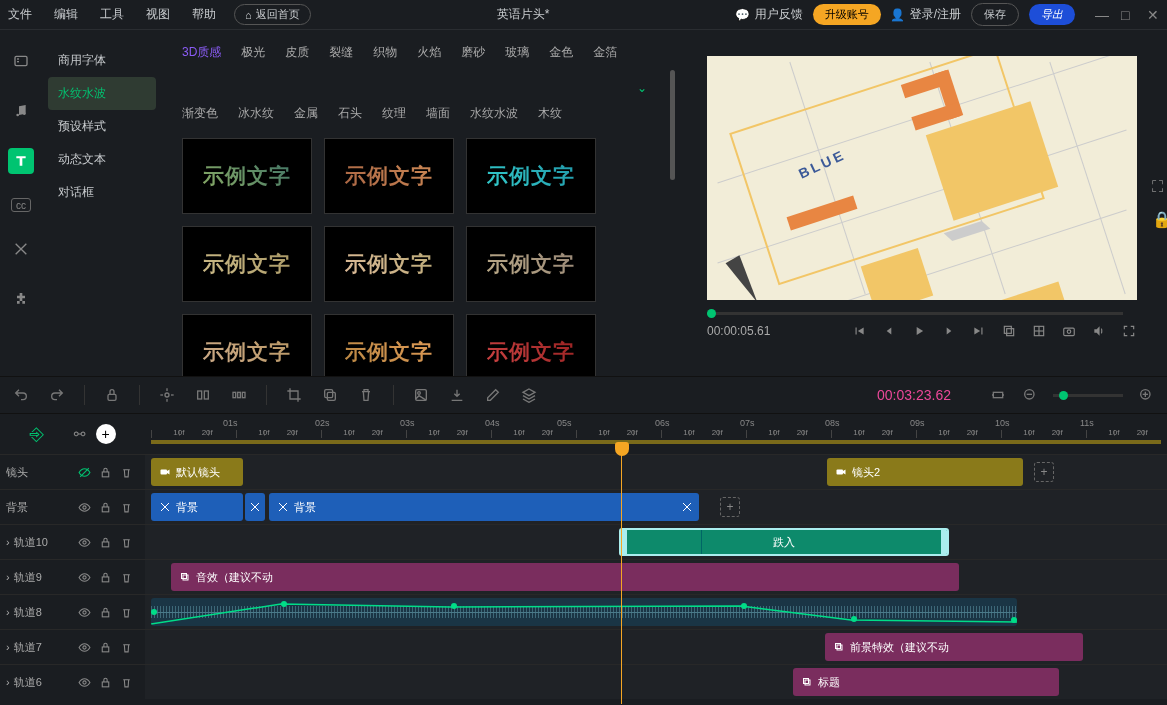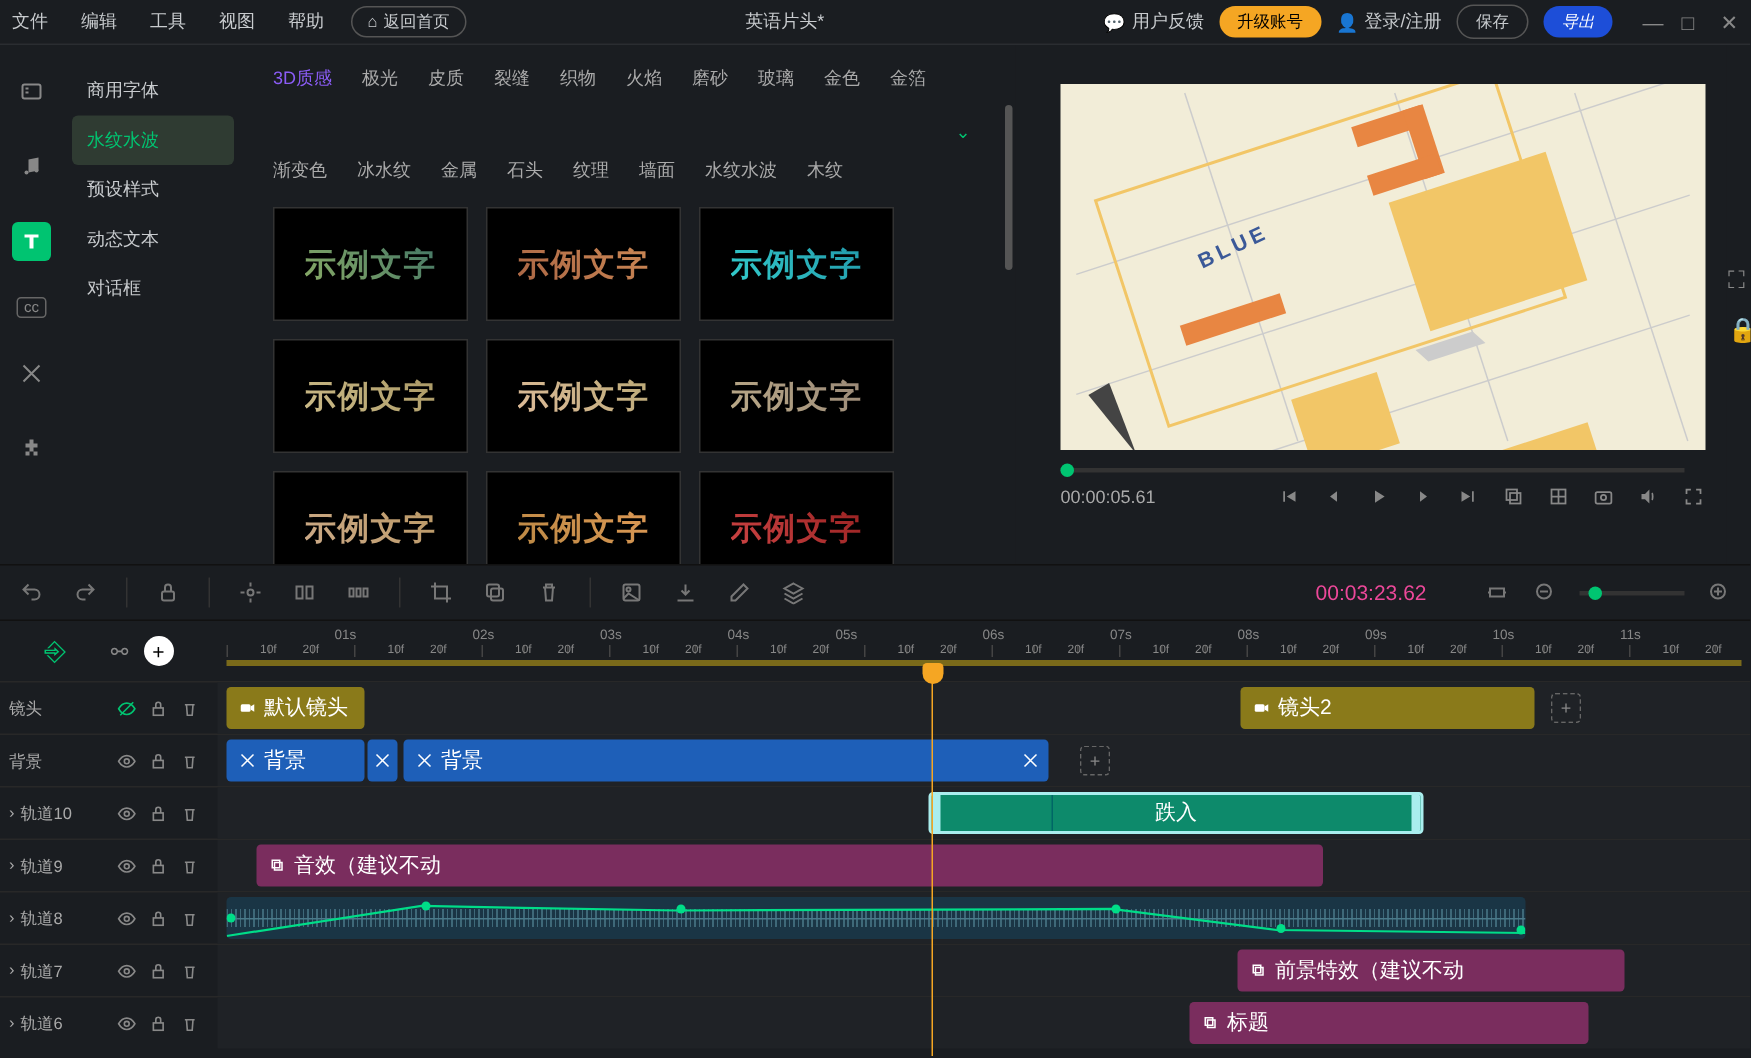--- a/index.html
+++ b/index.html
@@ -74,21 +74,21 @@
 .range-bar { position: absolute; top: 26px; left: 6px; right: 6px; height: 4px; background: #7a6a1a; }
 .playhead { position: absolute; top: 28px; width: 14px; height: 14px; background: #f5a623; border-radius: 3px 3px 7px 7px; z-index: 50; }
 .playhead-line { position: absolute; top: 40px; width: 1px; height: 252px; background: #f5a623; z-index: 40; }
 
 .track { display: flex; height: 35px; border-top: 1px solid #282828; }
 .track-label { width: 65px; font-size: 11px; color: #aaa; display: flex; align-items: center; padding-left: 6px; gap: 4px; cursor: pointer; }
 .track-controls { width: 80px; display: flex; align-items: center; gap: 8px; justify-content: center; color: #888; }
 .tc-icon { width: 13px; height: 13px; cursor: pointer; }
 .tc-icon.green { color: #00c471; }
 .track-body { flex: 1; position: relative; background: #1f2226; }
-.clip { position: absolute; top: 3px; height: 28px; border-radius: 3px; display: flex; align-items: center; padding: 0 8px; font-size: 14px; gap: 5px; overflow: hidden; }
+.clip { position: absolute; top: 3px; height: 28px; border-radius: 3px; display: flex; align-items: center; padding: 0 8px; font-size: 11px; gap: 5px; overflow: hidden; }
 .clip-olive { background: #8a7a1a; color: #fff; }
 .clip-blue { background: #1e5fb8; color: #fff; }
 .clip-teal { background: #0d8a6b; color: #fff; border: 2px solid #aee; }
 .clip-purple { background: #7a2d5e; color: #fff; }
 .clip-audio { background: #1a3545; }
 .clip-handle { position: absolute; top: 0; width: 6px; height: 100%; background: rgba(255,255,255,0.2); }
 .clip-icon { width: 12px; height: 12px; }
 .add-clip-btn { position: absolute; top: 7px; width: 20px; height: 20px; border: 1px dashed #666; border-radius: 3px; display: flex; align-items: center; justify-content: center; color: #888; cursor: pointer; font-size: 12px; }
 .audio-wave { position:absolute; top:50%; left:0; right:0; height:1px; background: #4a7a8a; }
 .audio-wave::before, .audio-wave::after { content:''; position:absolute; top:-6px; left:0; right:0; height:12px; background: repeating-linear-gradient(90deg, #4a7a8a 0px, #4a7a8a 1px, transparent 1px, transparent 3px); opacity:0.5;}
@@ -631,21 +631,21 @@
         </svg>
       <svg class="tc-icon" viewBox="0 0 24 24" fill="none" stroke="currentColor" stroke-width="2">
           <rect x="6" y="11" width="12" height="9"></rect>
           <path d="M9 11V7a3 3 0 016 0v4"></path>
         </svg>
       <svg class="tc-icon" viewBox="0 0 24 24" fill="none" stroke="currentColor" stroke-width="2">
           <path d="M6 7h12M8 7l1 13h6l1-13"></path>
         </svg>
     </div>
     <div class="track-body">
-      <div class="clip clip-purple" style="left:26px;width:711px;">
+      <div class="clip clip-purple" style="left:26px;width:788px;">
         <svg class="clip-icon" viewBox="0 0 24 24" fill="none" stroke="currentColor" stroke-width="2">
             <rect x="8" y="8" width="10" height="10"></rect>
             <rect x="5" y="5" width="10" height="10"></rect>
           </svg>
         <span>音效（建议不动</span>
       </div>
     </div>
   </div>
 
   <div class="track">

